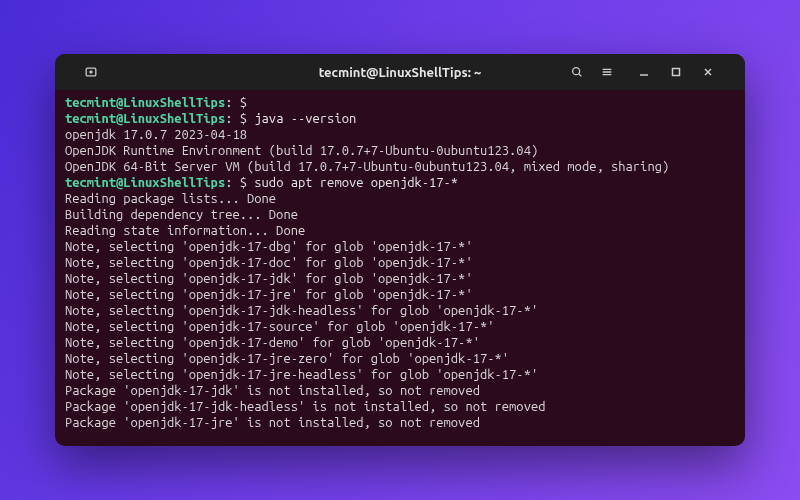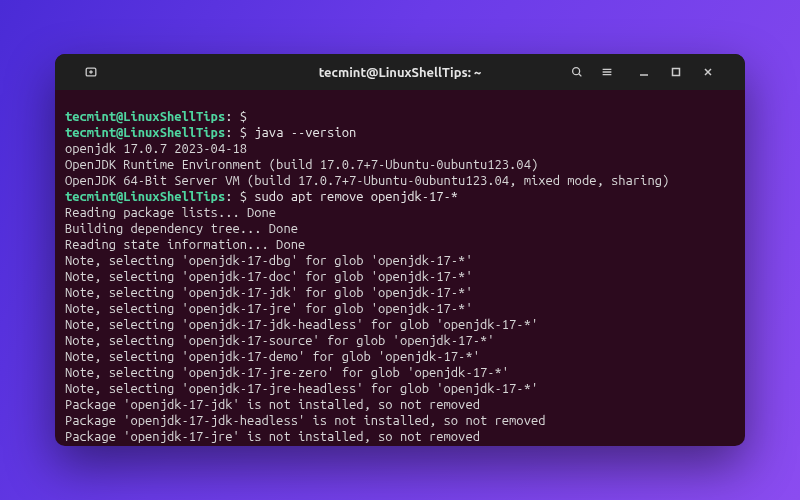--- a/index.html
+++ b/index.html
@@ -39,21 +39,21 @@
     position: absolute; left: 0; right: 0; text-align: center;
     pointer-events: none; font-weight: 600; color: #e6e6e6;
   }
   .tb-spacer { flex: 1; }
   .window-controls { display: flex; gap: 6px; margin-left: 6px; }
   .window-controls .tb-btn { width: 26px; height: 26px; border-radius: 50%; }
   .window-controls .tb-btn svg { width: 12px; height: 12px; }
 
   .terminal {
     flex: 1; overflow: hidden;
-    padding: 18px 10px 8px 10px;
+    padding: 4px 10px 8px 10px;
     font-size: 13px;
     line-height: 16px;
     color: #d7d7d7;
     white-space: pre;
   }
   .line { display: block; }
   .prompt-user { color: #4fd6a0; font-weight: 600; }
   .prompt-sep  { color: #d7d7d7; }
   .prompt-sym  { color: #d7d7d7; }
   .cmd { color: #e6e6e6; margin-top: 15px; }

